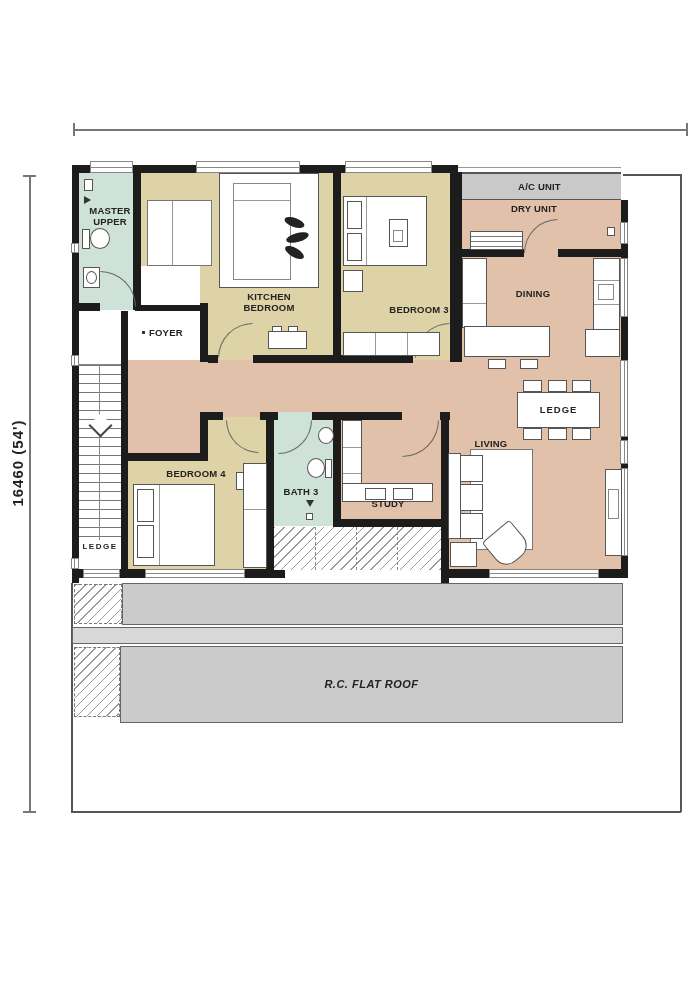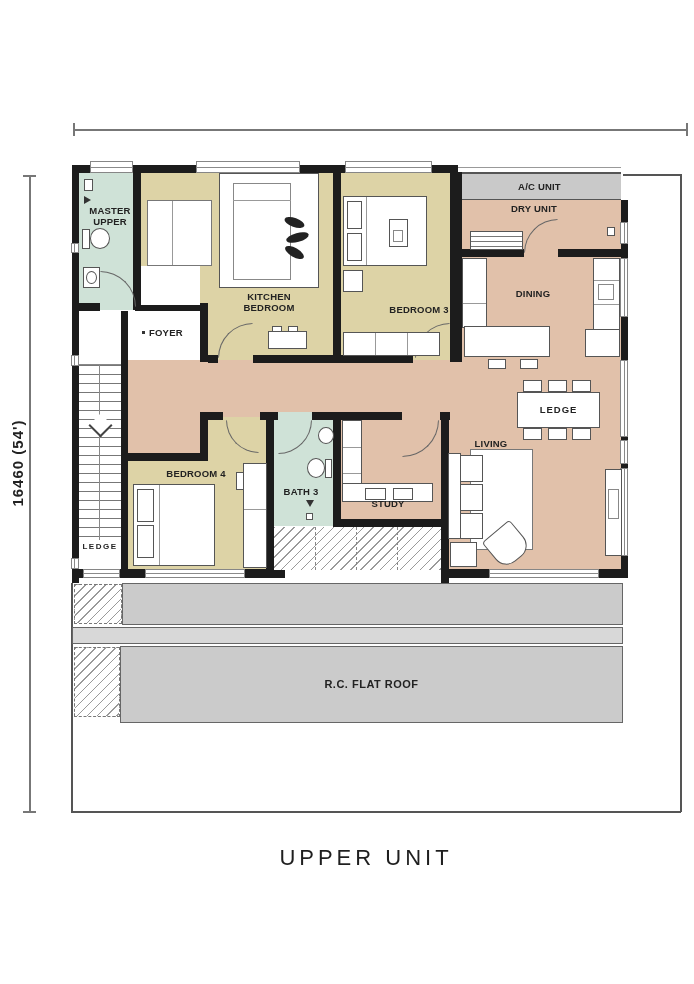--- a/index.html
+++ b/index.html
@@ -206,31 +206,30 @@
   <div class="fur" style="left:608px;top:489px;width:11px;height:30px;border-color:#888;"></div>
 
   <div class="hatch" style="left:274px;top:527px;width:167px;height:43px;"></div>
   <div class="abs" style="left:315px;top:527px;width:0;height:43px;border-left:1px dashed #888;"></div>
   <div class="abs" style="left:356px;top:527px;width:0;height:43px;border-left:1px dashed #888;"></div>
   <div class="abs" style="left:397px;top:527px;width:0;height:43px;border-left:1px dashed #888;"></div>
 
   <div class="fill" style="left:122px;top:583px;width:501px;height:42px;background:var(--roof);border:1px solid #666;box-sizing:border-box;"></div>
   <div class="hatch" style="left:74px;top:584px;width:48px;height:40px;border:1px dashed #777;box-sizing:border-box;"></div>
   <div class="fill" style="left:72px;top:627px;width:551px;height:17px;background:var(--roof_light);border:1px solid #666;box-sizing:border-box;"></div>
-  <div class="fill" style="left:120px;top:646px;width:503px;height:77px;background:var(--roof);border:1px solid #666;box-sizing:border-box;display:flex;align-items:center;justify-content:center;">
+  <div class="fill" style="left:120px;top:646px;width:503px;height:77px;background:var(--roof);border:1px solid #666;box-sizing:border-box;display:flex;align-items:center;justify-content:center;font-style:italic;">
     <span class="lbl" style="position:static;font-size:11px;letter-spacing:.5px;">R.C. FLAT ROOF</span>
   </div>
   <div class="hatch" style="left:74px;top:647px;width:46px;height:70px;border:1px dashed #777;box-sizing:border-box;"></div>
 
   <div class="lbl" style="left:84px;top:205px;width:52px;">MASTER UPPER</div>
   <div class="lbl" style="left:238px;top:291px;width:62px;">KITCHEN BEDROOM</div>
   <div class="lbl" style="left:384px;top:304px;width:70px;white-space:nowrap;">BEDROOM 3</div>
   <div class="abs" style="left:142px;top:331px;width:3px;height:3px;background:#333;"></div>
   <div class="lbl" style="left:149px;top:327px;white-space:nowrap;text-align:right;">FOYER</div>
   <div class="lbl" style="left:161px;top:468px;width:70px;white-space:nowrap;">BEDROOM 4</div>
   <div class="lbl" style="left:277px;top:486px;width:48px;white-space:nowrap;">BATH 3</div>
   <div class="lbl" style="left:366px;top:456px;width:44px;white-space:nowrap;margin-top:42px;">STUDY</div>
   <div class="lbl" style="left:506px;top:288px;width:54px;white-space:nowrap;">DINING</div>
   <div class="lbl" style="left:464px;top:438px;width:54px;white-space:nowrap;">LIVING</div>
   <div class="lbl" style="left:505px;top:203px;width:58px;white-space:nowrap;">DRY UNIT</div>
 
-  <div style="position:absolute;left:72px;top:845px;width:588px;text-align:center;font-size:22px;letter-spacing:4px;color:#1f1f1f;font-family:'Liberation Sans',sans-serif;">UPPER UNIT</div>
 </div>
 
 </body></html>

